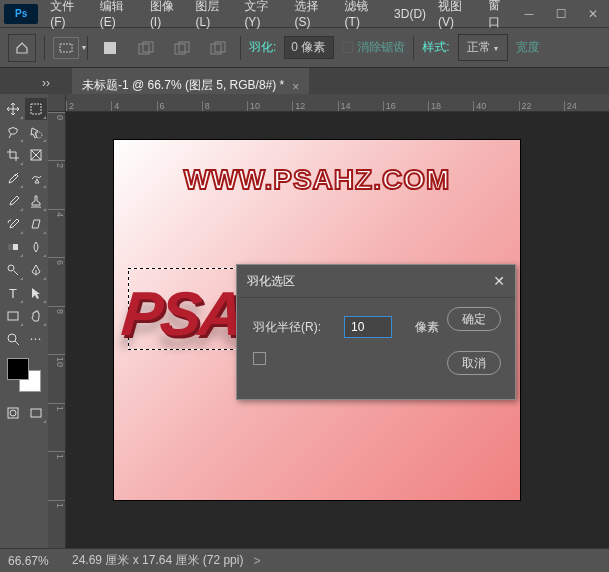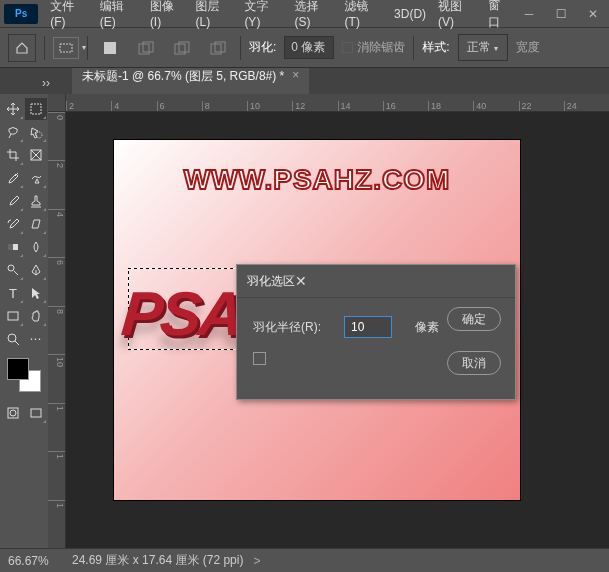--- a/index.html
+++ b/index.html
@@ -7,25 +7,25 @@
 .menubar{display:flex;align-items:center;height:28px;background:#535353;padding:0 4px;border-bottom:1px solid #383838}
 .ps-logo{width:36px;height:20px;background:#001e36;color:#31a8ff;font-weight:bold;font-size:10px;display:flex;align-items:center;justify-content:center;border-radius:2px;margin-right:6px}
 .menu-item{padding:4px 6px;color:#ddd;cursor:default}
 .win-controls{margin-left:auto;display:flex;gap:8px;color:#bbb}
 .win-btn{width:24px;height:18px;display:flex;align-items:center;justify-content:center}
 .options-bar{display:flex;align-items:center;height:40px;background:#535353;padding:0 8px;border-bottom:1px solid #2e2e2e;gap:8px}
 .opt-home{width:28px;height:28px;border:1px solid #383838;display:flex;align-items:center;justify-content:center}
 .opt-sep{width:1px;height:24px;background:#383838}
 .sel-icon{width:26px;height:22px;border:1px solid #727272;display:flex;align-items:center;justify-content:center;position:relative}
 .sq-icon{width:28px;display:flex;align-items:center;justify-content:center}
-.opt-label{color:#ffffff}
+.opt-label{color:#5eead4}
 .opt-field{background:#3f3f3f;border:1px solid #333;padding:2px 6px;min-width:50px;color:#ccc}
 .opt-combo{border:1px solid #333;padding:4px 8px;min-width:50px;color:#ccc}
 .tabbar{display:flex;align-items:center;height:26px;background:#424242;padding-left:42px}
-.tab{display:flex;align-items:flex-start;height:100%;padding:0 10px;background:#535353;color:#eee;gap:8px}
+.tab{display:flex;align-items:flex-end;height:100%;padding:0 10px;background:#535353;color:#eee;gap:8px}
 .tab-close{color:#aaa}
 .divider{width:30px;height:10px}
 .workspace{display:flex;height:calc(100% - 118px)}
 .toolbar{width:48px;background:#535353;padding-top:4px;display:flex;flex-direction:column;align-items:center}
 .tool-grid{display:grid;grid-template-columns:repeat(2,22px);gap:1px}
 .tool{width:22px;height:22px;display:flex;align-items:center;justify-content:center;color:#ddd;position:relative}
 .tool.active{background:#3a3a3a}
 .tool-dot{position:absolute;bottom:1px;right:1px;width:0;height:0;border-left:3px solid transparent;border-bottom:3px solid #888}
 .swatches{margin-top:8px}
 .swatch-box{position:relative;width:34px;height:34px}
@@ -37,21 +37,21 @@
 .ruler-h span{width:54px;text-align:left;border-left:1px solid #777;padding-left:2px}
 .ruler-v{position:absolute;top:18px;left:0;width:18px;bottom:0;background:#4a4a4a;border-right:1px solid #333;display:flex;flex-direction:column;color:#999;font-size:9px}
 .ruler-v span{height:54px;border-top:1px solid #777;writing-mode:vertical-rl;padding-top:2px}
 .ruler-corner{position:absolute;top:0;left:0;width:18px;height:18px;background:#4a4a4a;border:1px solid #333;border-top:none;border-left:none}
 .canvas{position:absolute;top:46px;left:66px;width:406px;height:360px;background:linear-gradient(135deg,#fff 0%,#f5b4b4 50%,#f08080 100%);box-shadow:0 0 0 1px #000}
 .txt1{position:absolute;top:24px;left:0;right:0;text-align:center;font-size:28px;font-weight:bold;color:#fff;-webkit-text-stroke:2px #a01818;letter-spacing:1px}
 .txt2-wrap{position:absolute;top:128px;left:14px;width:372px;height:82px}
 .selection{position:absolute;inset:0;border:1px dashed #000;background-image:linear-gradient(90deg,#000 50%,#fff 50%),linear-gradient(90deg,#000 50%,#fff 50%),linear-gradient(0deg,#000 50%,#fff 50%),linear-gradient(0deg,#000 50%,#fff 50%);background-repeat:repeat-x,repeat-x,repeat-y,repeat-y;background-size:6px 1px,6px 1px,1px 6px,1px 6px;background-position:0 0,0 100%,0 0,100% 0;border:none}
 .txt2{position:absolute;top:10px;left:-6px;font-size:62px;font-weight:900;font-style:italic;color:#b41e2d;text-shadow:3px 3px 0 #7a1520,0 12px 10px rgba(0,0,0,0.25);letter-spacing:-3px;transform:skewX(-5deg)}
 .dialog{position:absolute;top:124px;left:122px;width:280px;background:#535353;border:1px solid #8a8a8a;box-shadow:2px 2px 6px rgba(0,0,0,0.4)}
-.dlg-title{display:flex;align-items:center;height:30px;padding:16px 10px;background:#535353;border-bottom:1px solid #454545;color:#eee}
+.dlg-title{display:flex;align-items:center;justify-content:space-between;height:30px;padding:16px 10px;background:#535353;border-bottom:1px solid #454545;color:#eee}
 .dlg-close{font-size:14px;color:#ddd}
 .dlg-body{padding:18px 16px 20px}
 .dlg-row{display:flex;align-items:center;gap:23px;margin-bottom:14px}
 .dlg-lbl{color:#ddd}
 .dlg-input{width:48px;background:#454545;border:1px solid #3a8dd6;padding:3px 6px;color:#fff}
 .dlg-unit{color:#ddd}
 .dlg-btns{position:absolute;top:42px;right:14px;display:flex;flex-direction:column;gap:20px}
 .dlg-btn{width:54px;height:24px;border:1px solid #999;border-radius:12px;background:transparent;color:#ddd;display:flex;align-items:center;justify-content:center}
 .chk{width:13px;height:13px;border:1px solid #999;background:#535353}
 .statusbar{position:absolute;bottom:0;left:0;right:0;height:24px;background:#535353;border-top:1px solid #383838;display:flex;align-items:center;padding:0 8px;gap:10px;color:#ccc}

